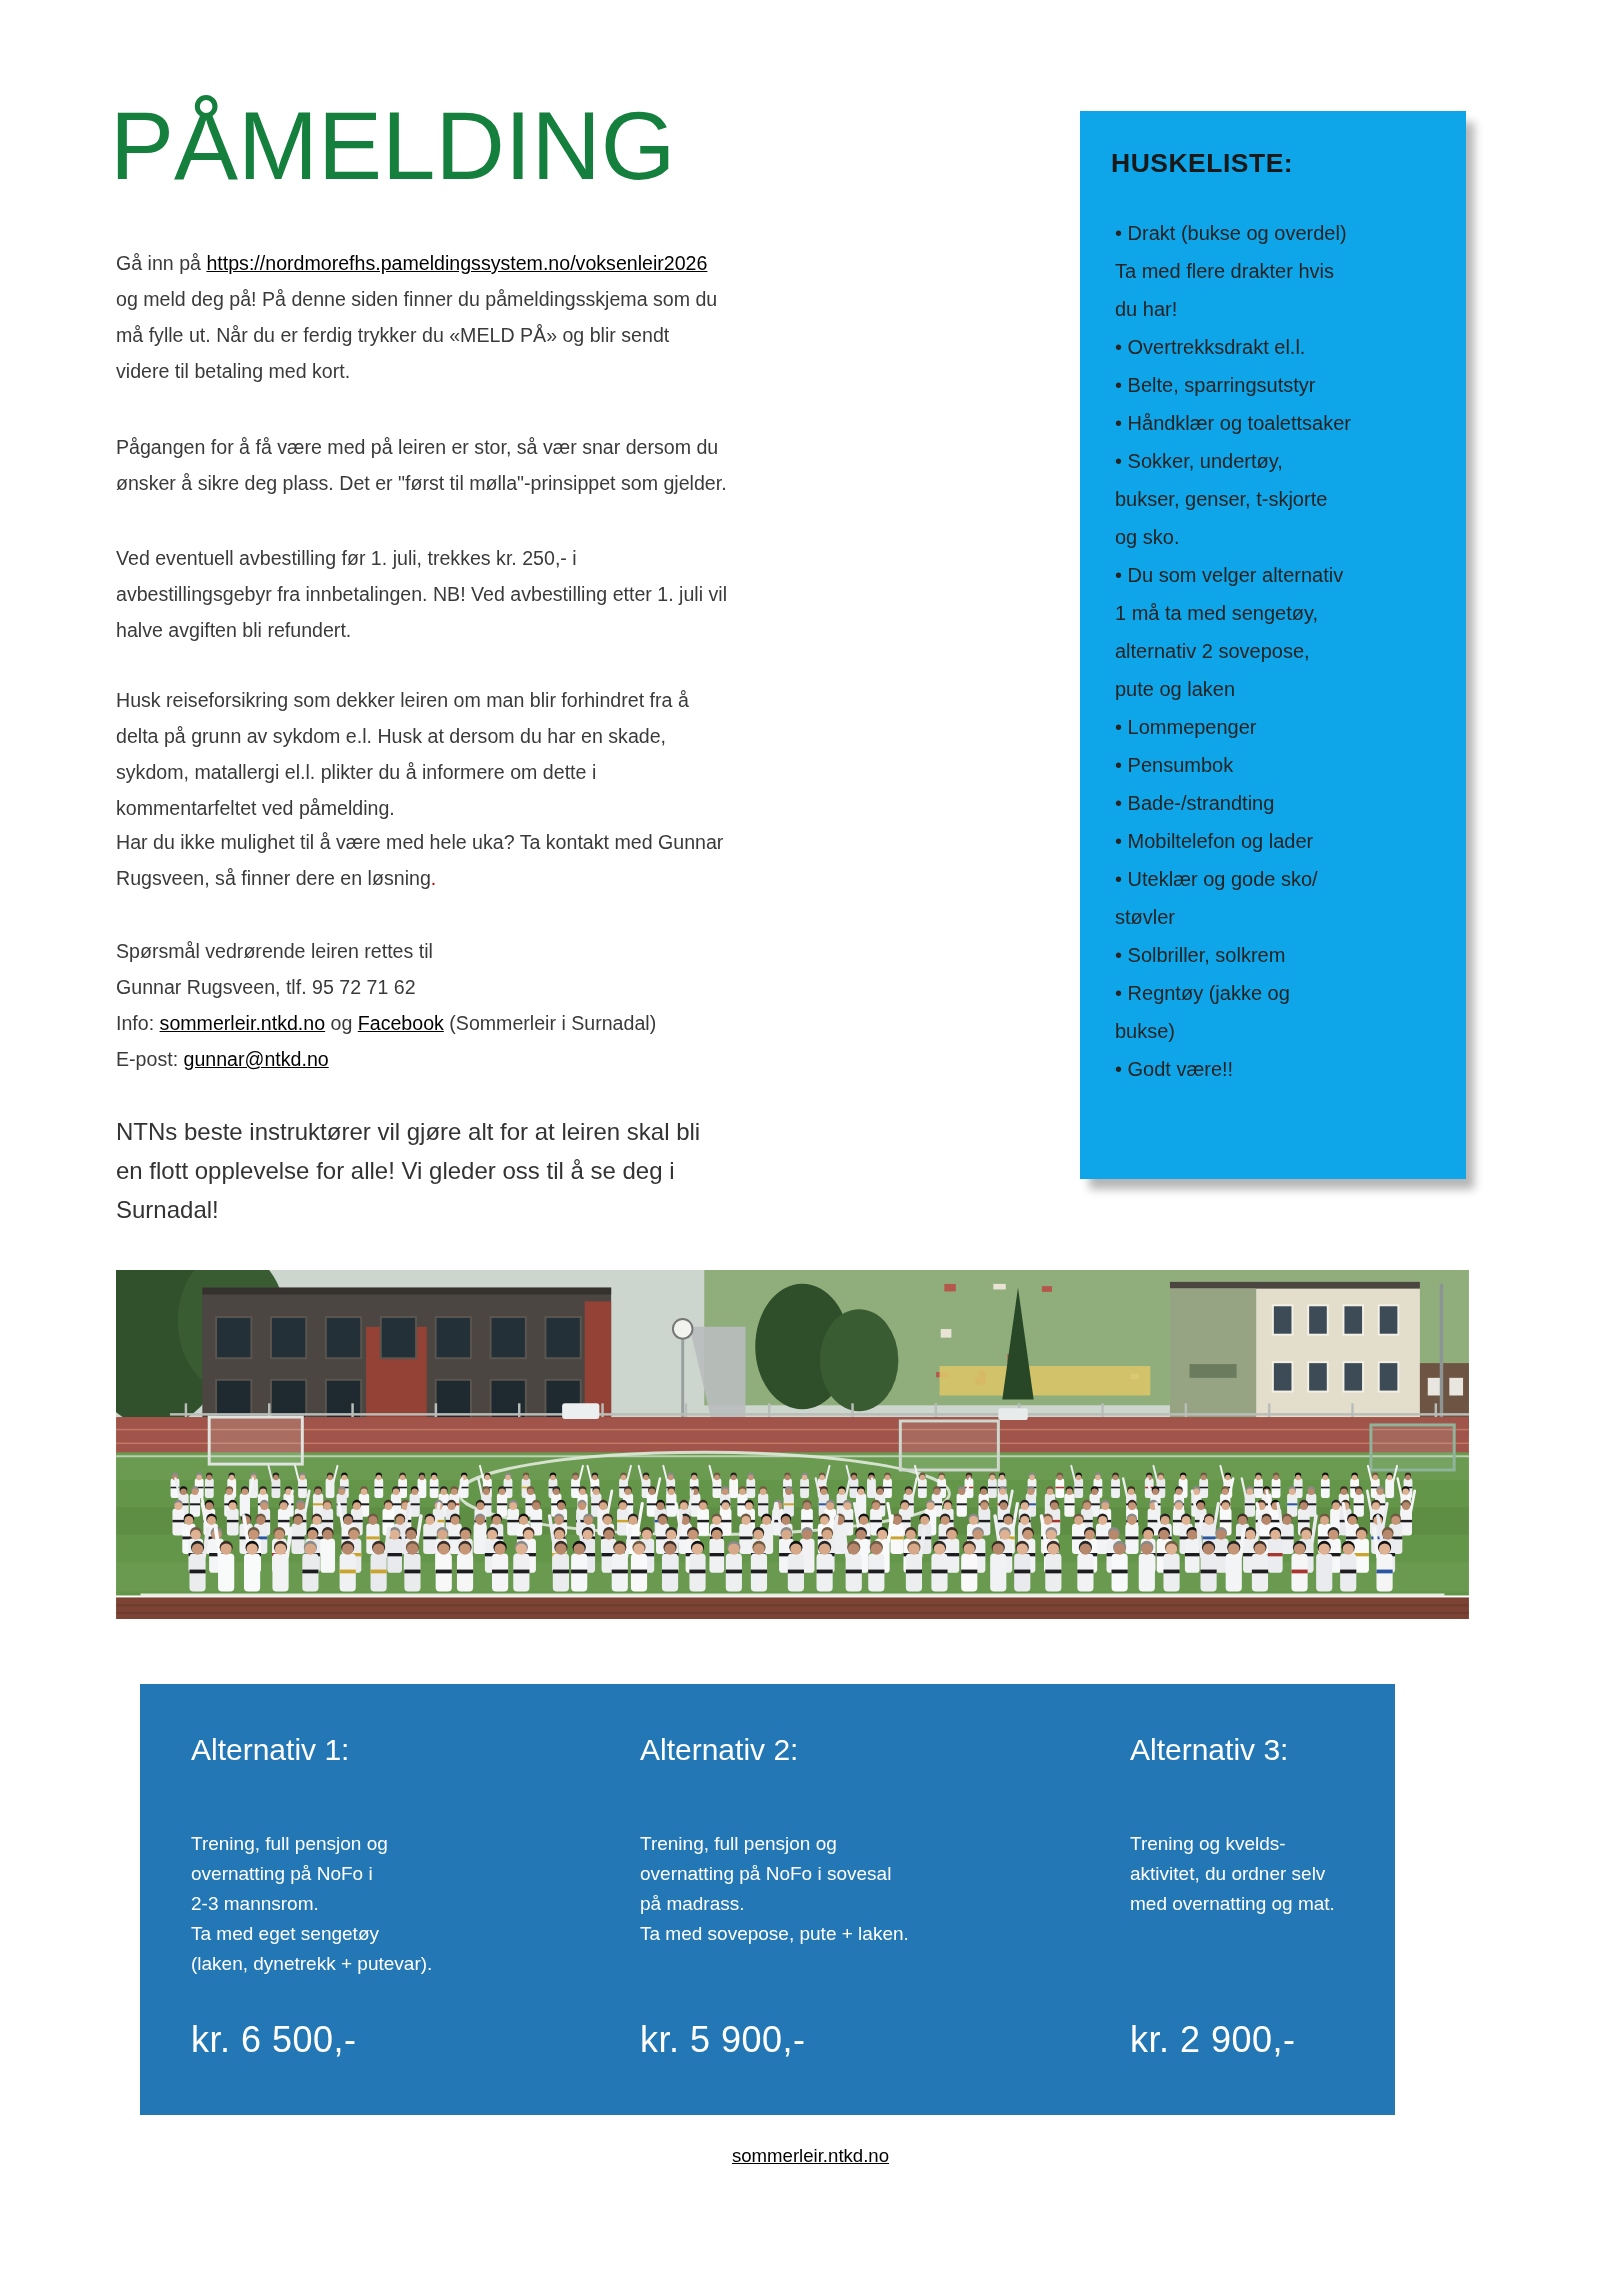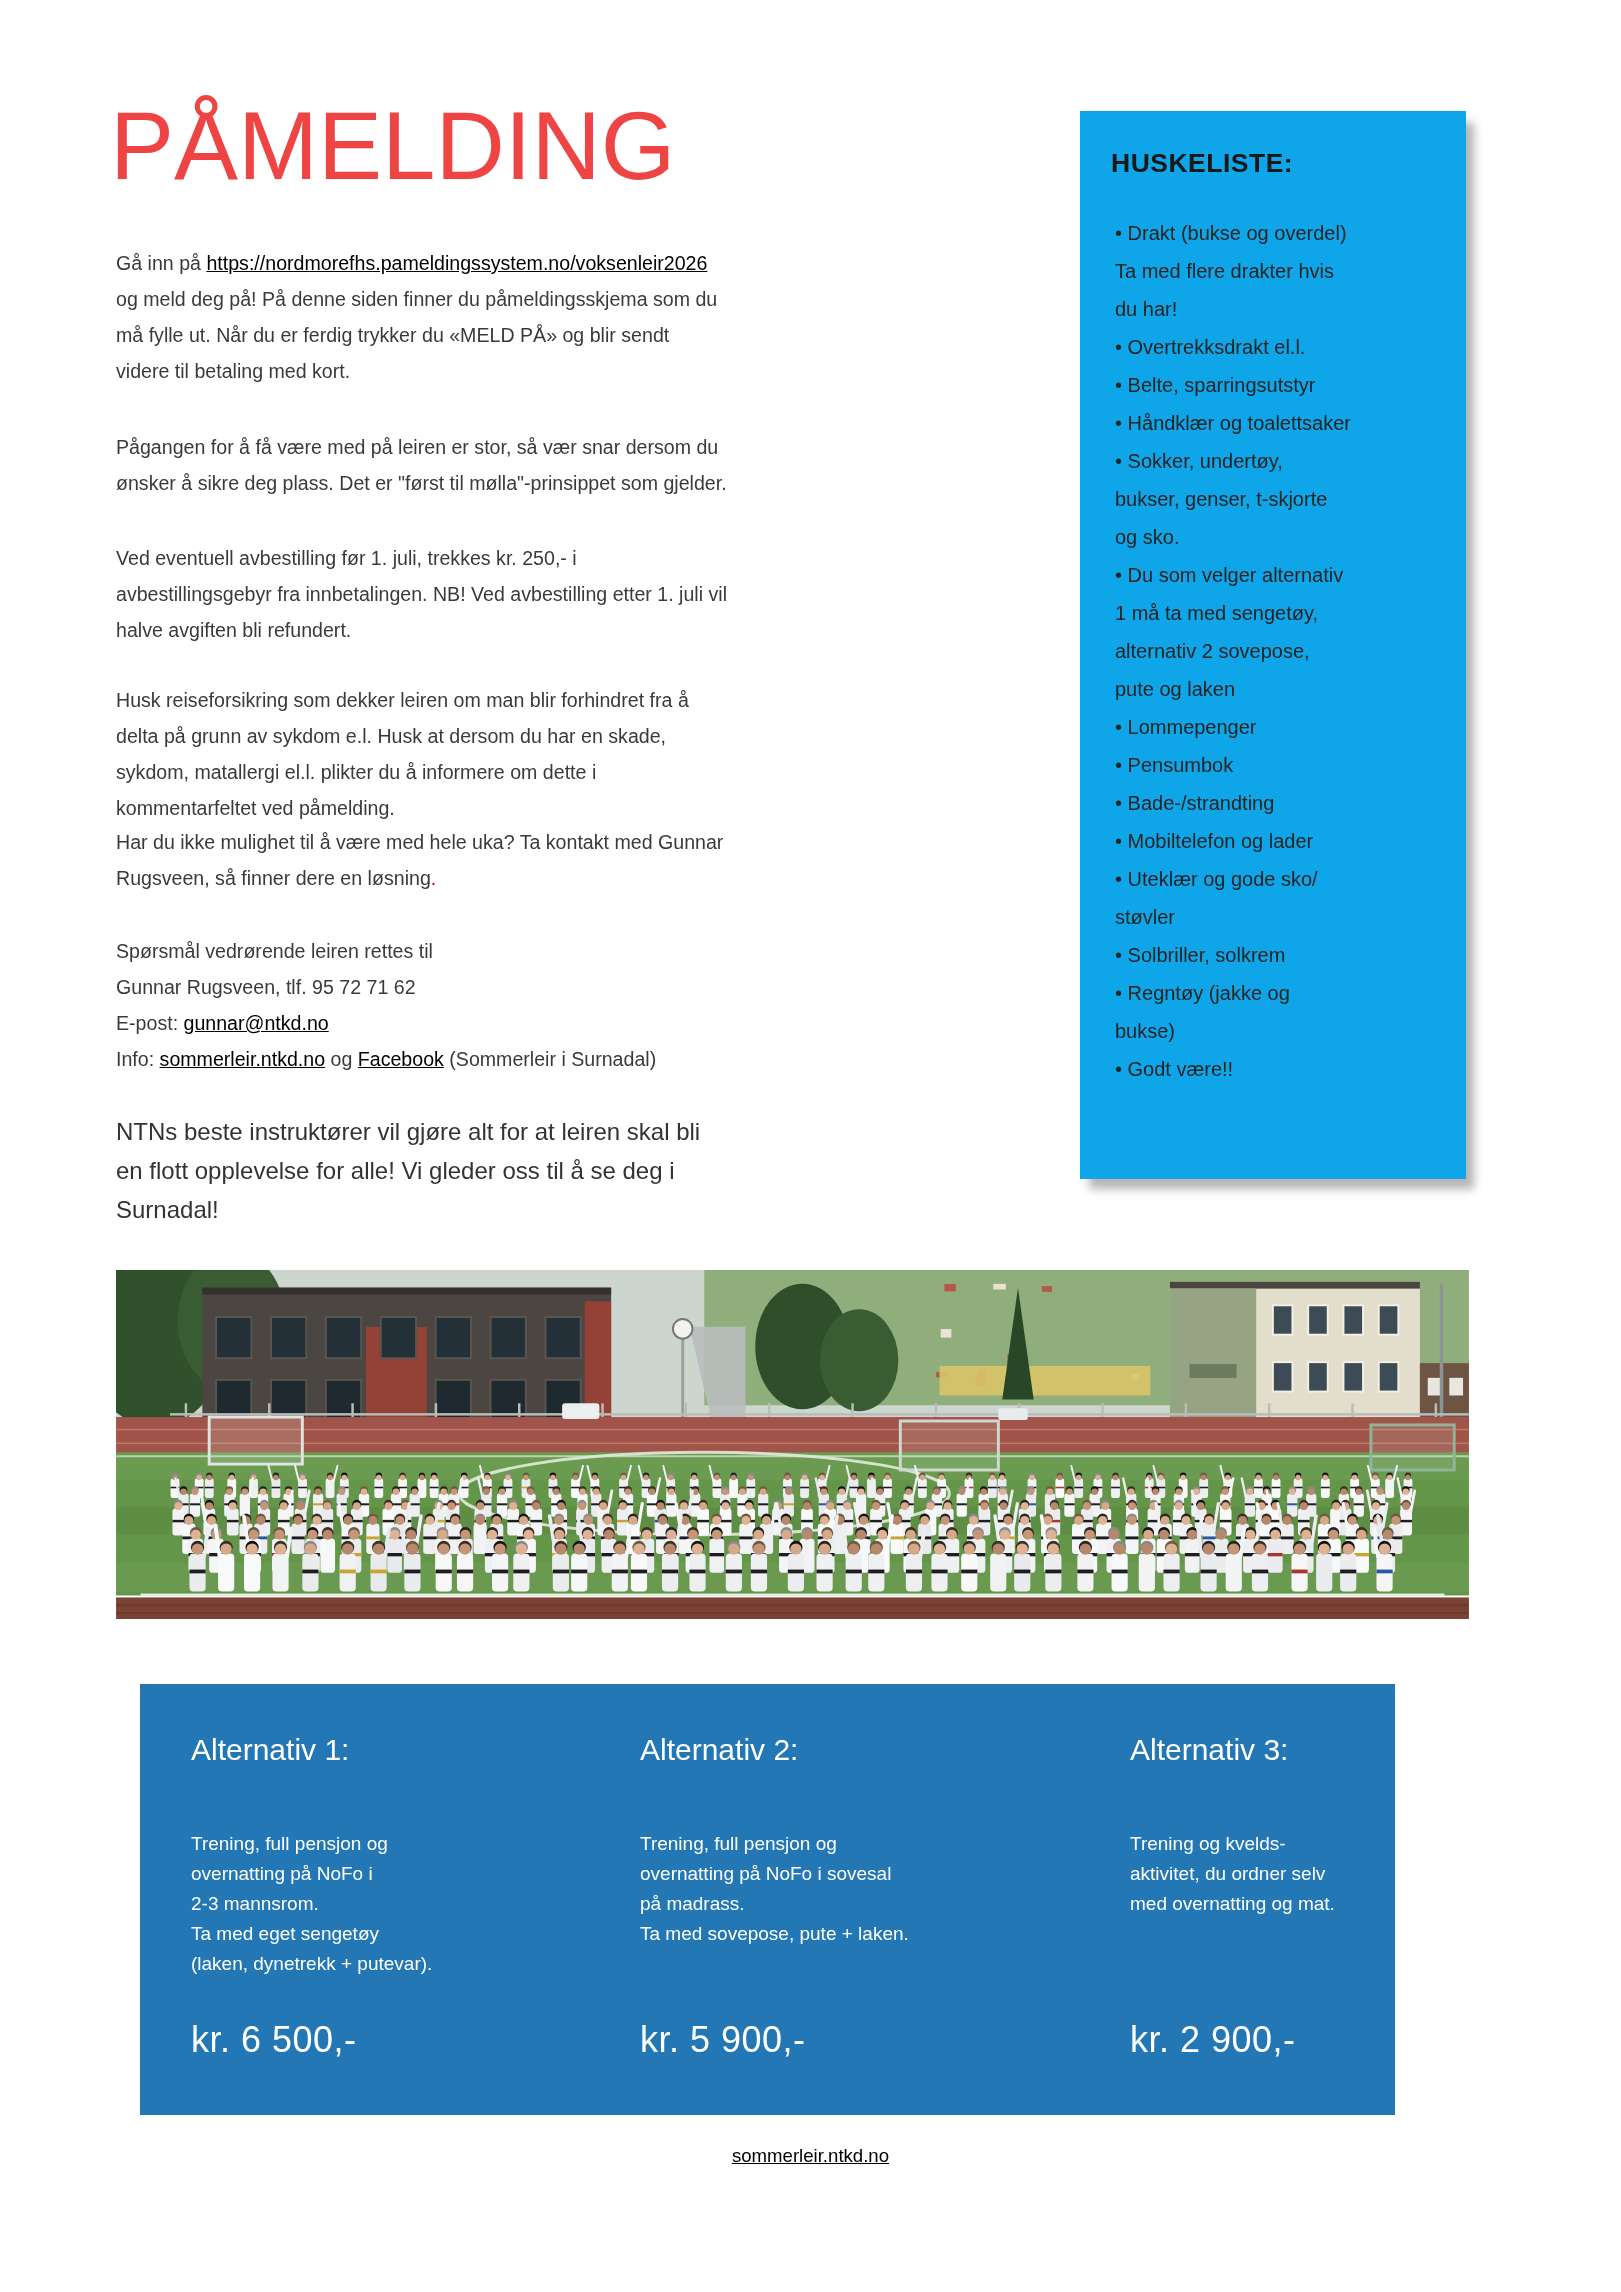--- a/index.html
+++ b/index.html
@@ -7,21 +7,21 @@
     width:1621px;height:2293px;position:relative;overflow:hidden;
     background:#ffffff;
     font-family:"Liberation Sans", sans-serif;
     -webkit-font-smoothing:antialiased;
   }
   .abs{position:absolute;}
   
   .title{
     left:110px;top:96px;
     font-size:96px;font-weight:300;letter-spacing:0px;
-    color:#ef4444;line-height:1.05;
+    color:#15803d;line-height:1.05;
   }
   
   .p{
     left:116px;width:612px;
     font-size:19.6px;line-height:36px;color:#3a3a3a;
   }
   .p a, .footer a, .contact a{color:#000000;text-decoration:underline;}
   .closing{font-size:24px;line-height:39px;color:#333;}
   .red-dot{color:#C00000;}
   .contact-line{display:block;}
@@ -67,22 +67,22 @@
 
 <div class="abs p" style="top:540px">Ved eventuell avbestilling før 1. juli, trekkes kr. 250,- i avbestillingsgebyr fra innbetalingen. NB! Ved avbestilling etter 1. juli vil halve avgiften bli refundert.</div>
 
 <div class="abs p" style="top:682px">Husk reiseforsikring som dekker leiren om man blir forhindret fra å delta på grunn av sykdom e.l. Husk at dersom du har en skade, sykdom, matallergi el.l. plikter du å informere om dette i kommentarfeltet ved påmelding.</div>
 
 <div class="abs p" style="top:824px"><span>Har du ikke mulighet til å være med hele uka? Ta kontakt med Gunnar Rugsveen, så finner dere en løsning</span><span class="red-dot">.</span></div>
 
 <div class="abs p contact" style="top:933px">
   <span class="contact-line">Spørsmål vedrørende leiren rettes til</span>
   <span class="contact-line">Gunnar Rugsveen,  tlf. 95 72 71 62</span>
+  <span class="contact-line"><span>Info: </span><a href="#">sommerleir.ntkd.no</a><span> og </span><a href="#">Facebook</a><span> (Sommerleir i Surnadal)</span></span>
   <span class="contact-line"><span>E-post: </span><a href="#">gunnar@ntkd.no</a></span>
-  <span class="contact-line"><span>Info: </span><a href="#">sommerleir.ntkd.no</a><span> og </span><a href="#">Facebook</a><span> (Sommerleir i Surnadal)</span></span>
 </div>
 
 <div class="abs p closing" style="top:1112px">NTNs beste instruktører vil gjøre alt for at leiren skal bli en flott opplevelse for alle! Vi gleder oss til å se deg i Surnadal!</div>
 
 <div class="abs sidebar">
   <h2>HUSKELISTE:</h2>
   <ul>
       <li>• Drakt (bukse og overdel)
 Ta med flere drakter hvis
 du har!</li>

